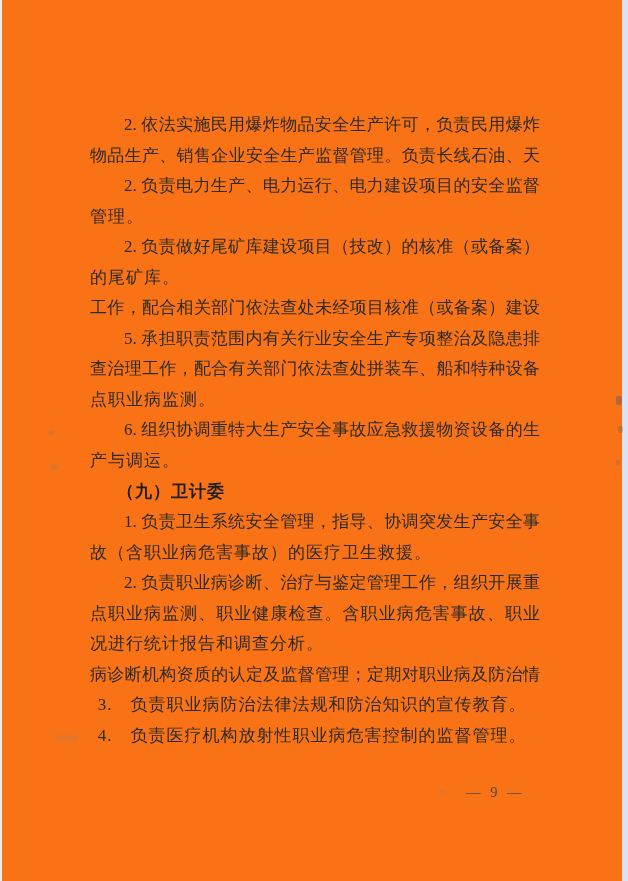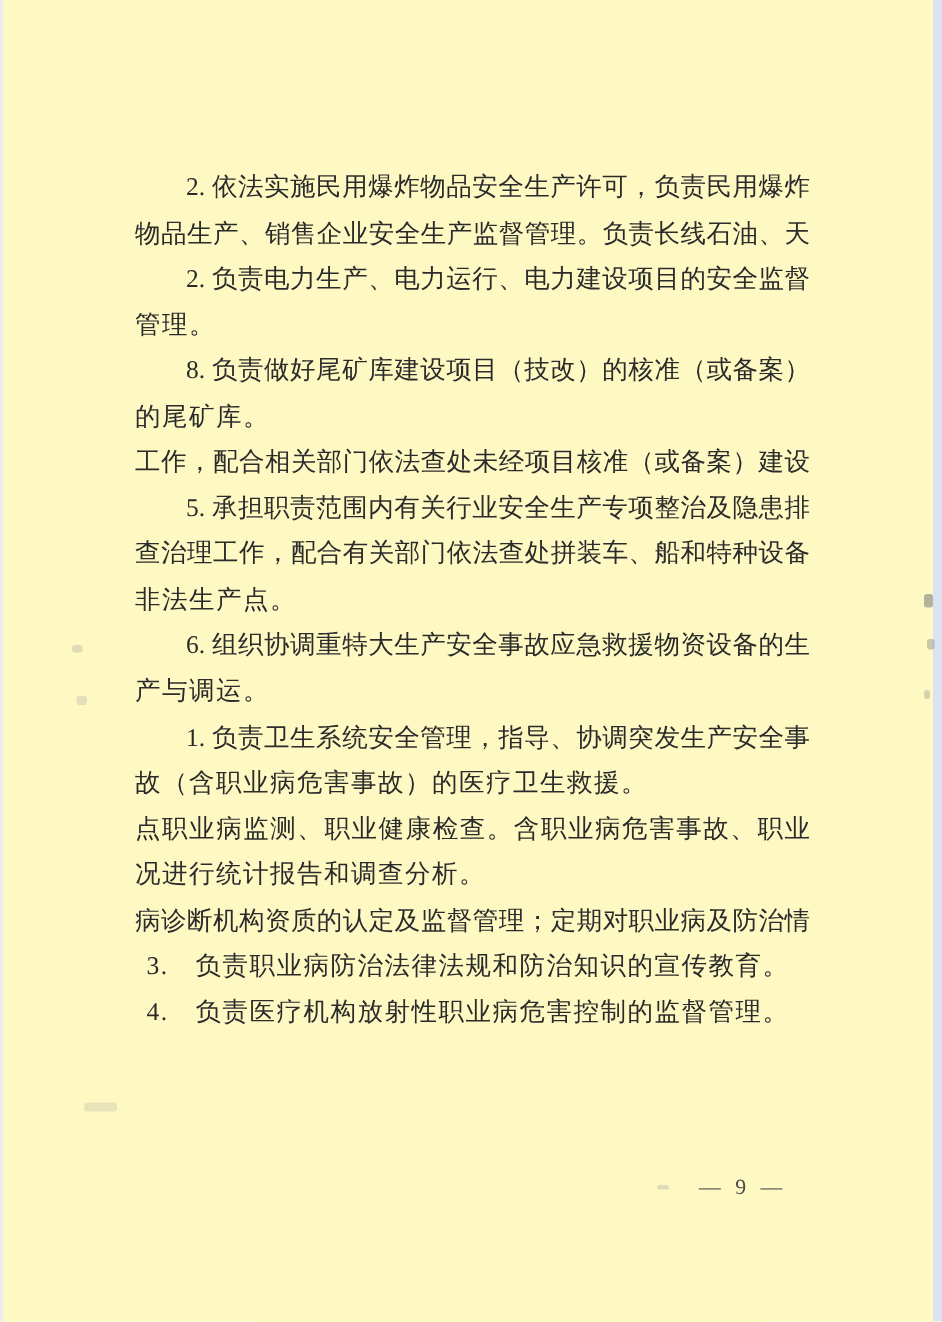--- a/index.html
+++ b/index.html
@@ -4,21 +4,21 @@
 <style>
   html,body { margin:0; padding:0; }
   body {
     width:628px; height:881px;
     background:#ffffff;
     font-family:"Liberation Serif","DejaVu Serif",serif;
   }
   .page {
     position:relative;
     width:628px; height:881px;
-    background:#fef9c3;
+    background:#f97316;
     overflow:hidden;
   }
   
   .edge-left {
     position:absolute; left:0; top:0; width:2px; height:100%;
     background:#ececf0;
   }
   .edge-right {
     position:absolute; right:0; top:0; width:6px; height:100%;
     background:#dbe3f2;
@@ -74,30 +74,32 @@
 
 <div class="page">
   <div class="edge-left"></div>
   <div class="edge-right"></div>
 
   <div class="text-block">
       <div class="line start">2. 依法实施民用爆炸物品安全生产许可，负责民用爆炸</div>
       <div class="line mid">物品生产、销售企业安全生产监督管理。负责长线石油、天</div>
       <div class="line start">2. 负责电力生产、电力运行、电力建设项目的安全监督</div>
       <div class="line end">管理。</div>
-      <div class="line start">8. 负责做好尾矿库建设项目（技改）的核准（或备案）</div>
+      <div class="line start">2. 负责做好尾矿库建设项目（技改）的核准（或备案）</div>
       <div class="line end">的尾矿库。</div>
       <div class="line mid">工作，配合相关部门依法查处未经项目核准（或备案）建设</div>
       <div class="line start">5. 承担职责范围内有关行业安全生产专项整治及隐患排</div>
       <div class="line mid">查治理工作，配合有关部门依法查处拼装车、船和特种设备</div>
-      <div class="line end">非法生产点。</div>
+      <div class="line end">点职业病监测。</div>
       <div class="line start">6. 组织协调重特大生产安全事故应急救援物资设备的生</div>
       <div class="line end">产与调运。</div>
+      <div class="line heading">（九）卫计委</div>
       <div class="line start">1. 负责卫生系统安全管理，指导、协调突发生产安全事</div>
       <div class="line end">故（含职业病危害事故）的医疗卫生救援。</div>
+      <div class="line start">2. 负责职业病诊断、治疗与鉴定管理工作，组织开展重</div>
       <div class="line mid">点职业病监测、职业健康检查。含职业病危害事故、职业</div>
       <div class="line end">况进行统计报告和调查分析。</div>
       <div class="line mid">病诊断机构资质的认定及监督管理；定期对职业病及防治情</div>
       <div class="line start2">3.　负责职业病防治法律法规和防治知识的宣传教育。</div>
       <div class="line start2">4.　负责医疗机构放射性职业病危害控制的监督管理。</div>
     </div>
 
   <div class="page-number">— 9 —</div>
 
   <div class="speck s1"></div>

